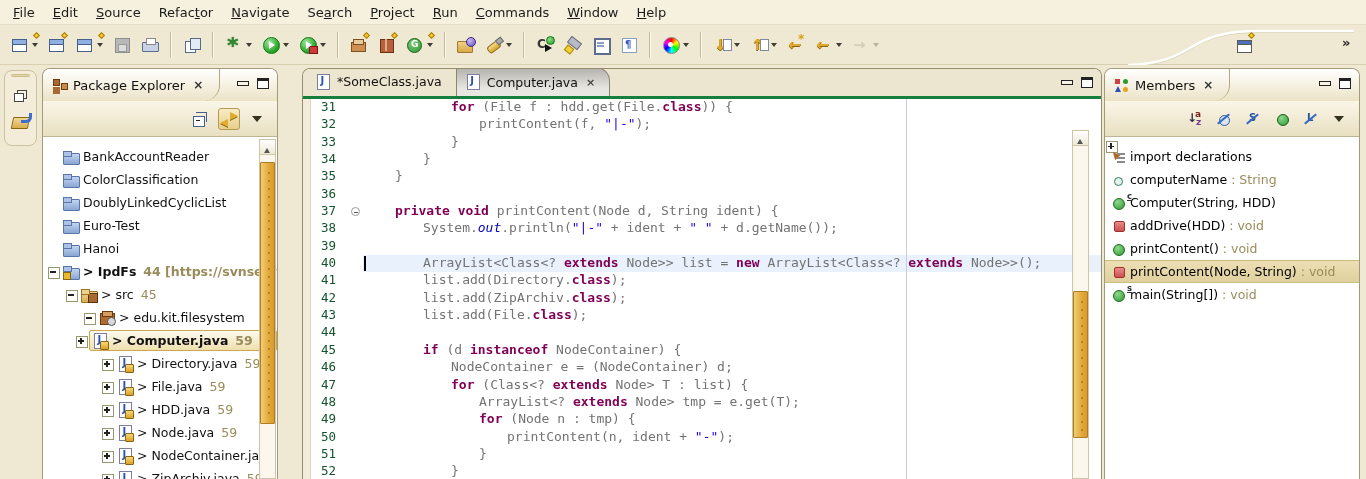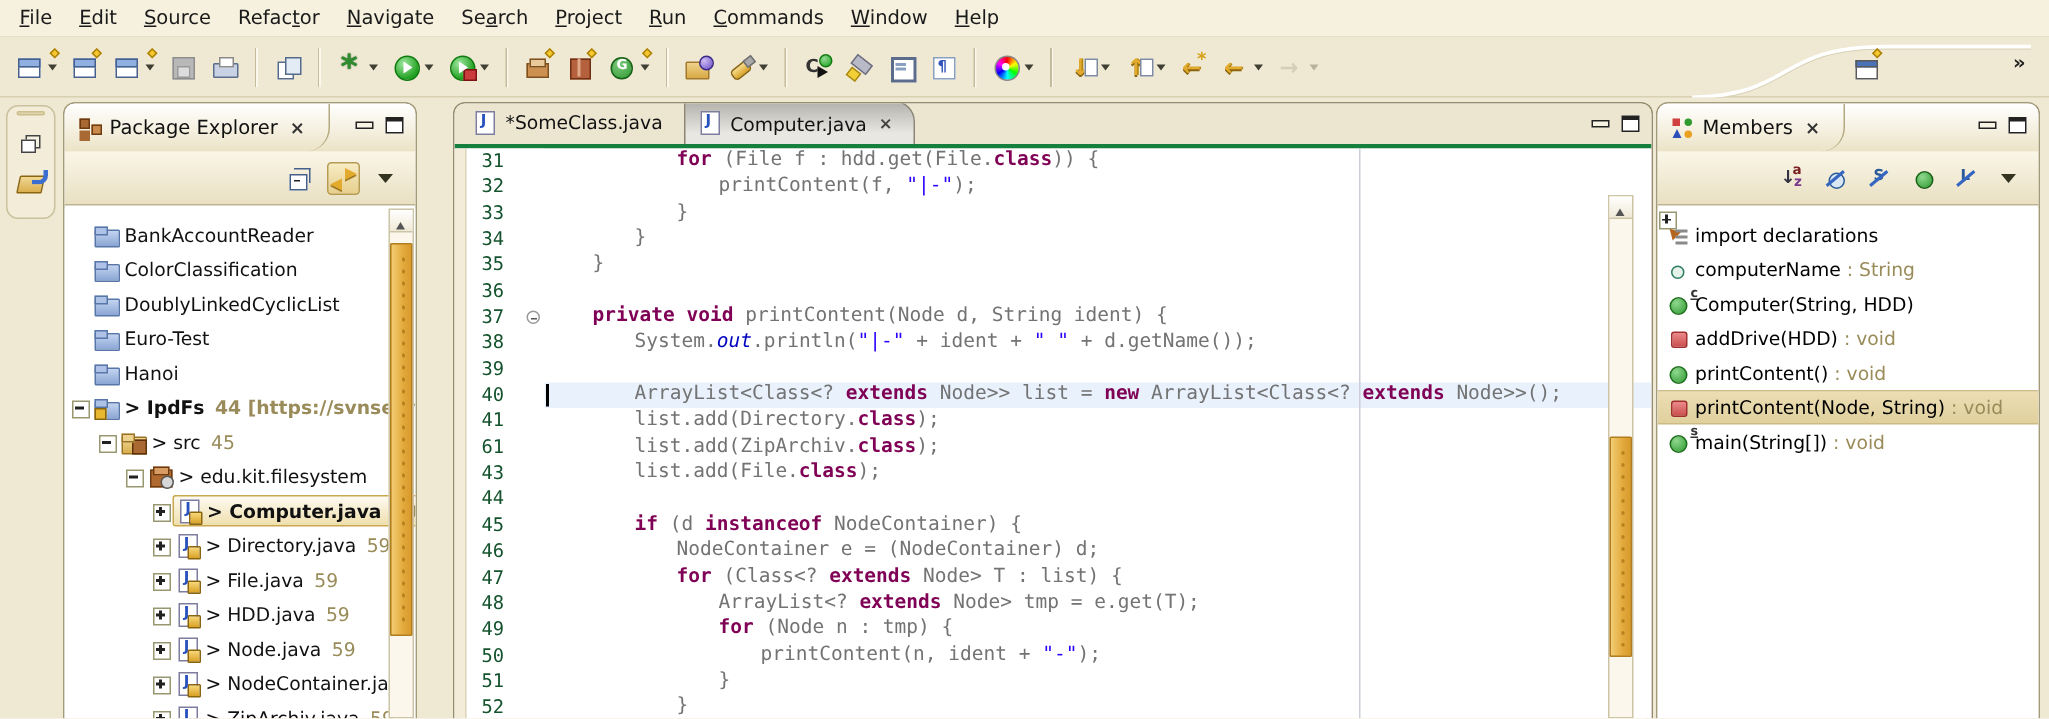--- a/index.html
+++ b/index.html
@@ -424,21 +424,21 @@
             <span class="suf"> 45</span>
           </span>
         </div>
         <div class="trow" style="padding-left: 40px;">
           <span class="exp has"></span>
           <span class="selwrap">
             <i class="fic package"><em></em></i>
             <span class="lab">&gt; edu.kit.filesystem</span>
           </span>
         </div>
-        <div class="trow selected bold" style="padding-left: 58px; text-align: center;">
+        <div class="trow selected bold" style="padding-left: 32px; text-align: center;">
           <span class="exp has plus">
             <i></i>
           </span>
           <span class="selwrap">
             <i class="fic java-file"><em></em></i>
             <span class="lab">&gt; Computer.java</span>
             <span class="suf"> 59</span>
           </span>
         </div>
         <div class="trow" style="padding-left: 58px;">
@@ -530,21 +530,21 @@
           <div class="ln">32</div>
           <div class="ln">33</div>
           <div class="ln">34</div>
           <div class="ln">35</div>
           <div class="ln">36</div>
           <div class="ln">37</div>
           <div class="ln">38</div>
           <div class="ln">39</div>
           <div class="ln">40</div>
           <div class="ln">41</div>
-          <div class="ln">61</div>
+          <div class="ln">42</div>
           <div class="ln">43</div>
           <div class="ln">44</div>
           <div class="ln">45</div>
           <div class="ln">46</div>
           <div class="ln">47</div>
           <div class="ln">48</div>
           <div class="ln">49</div>
           <div class="ln">50</div>
           <div class="ln">51</div>
           <div class="ln">52</div>

